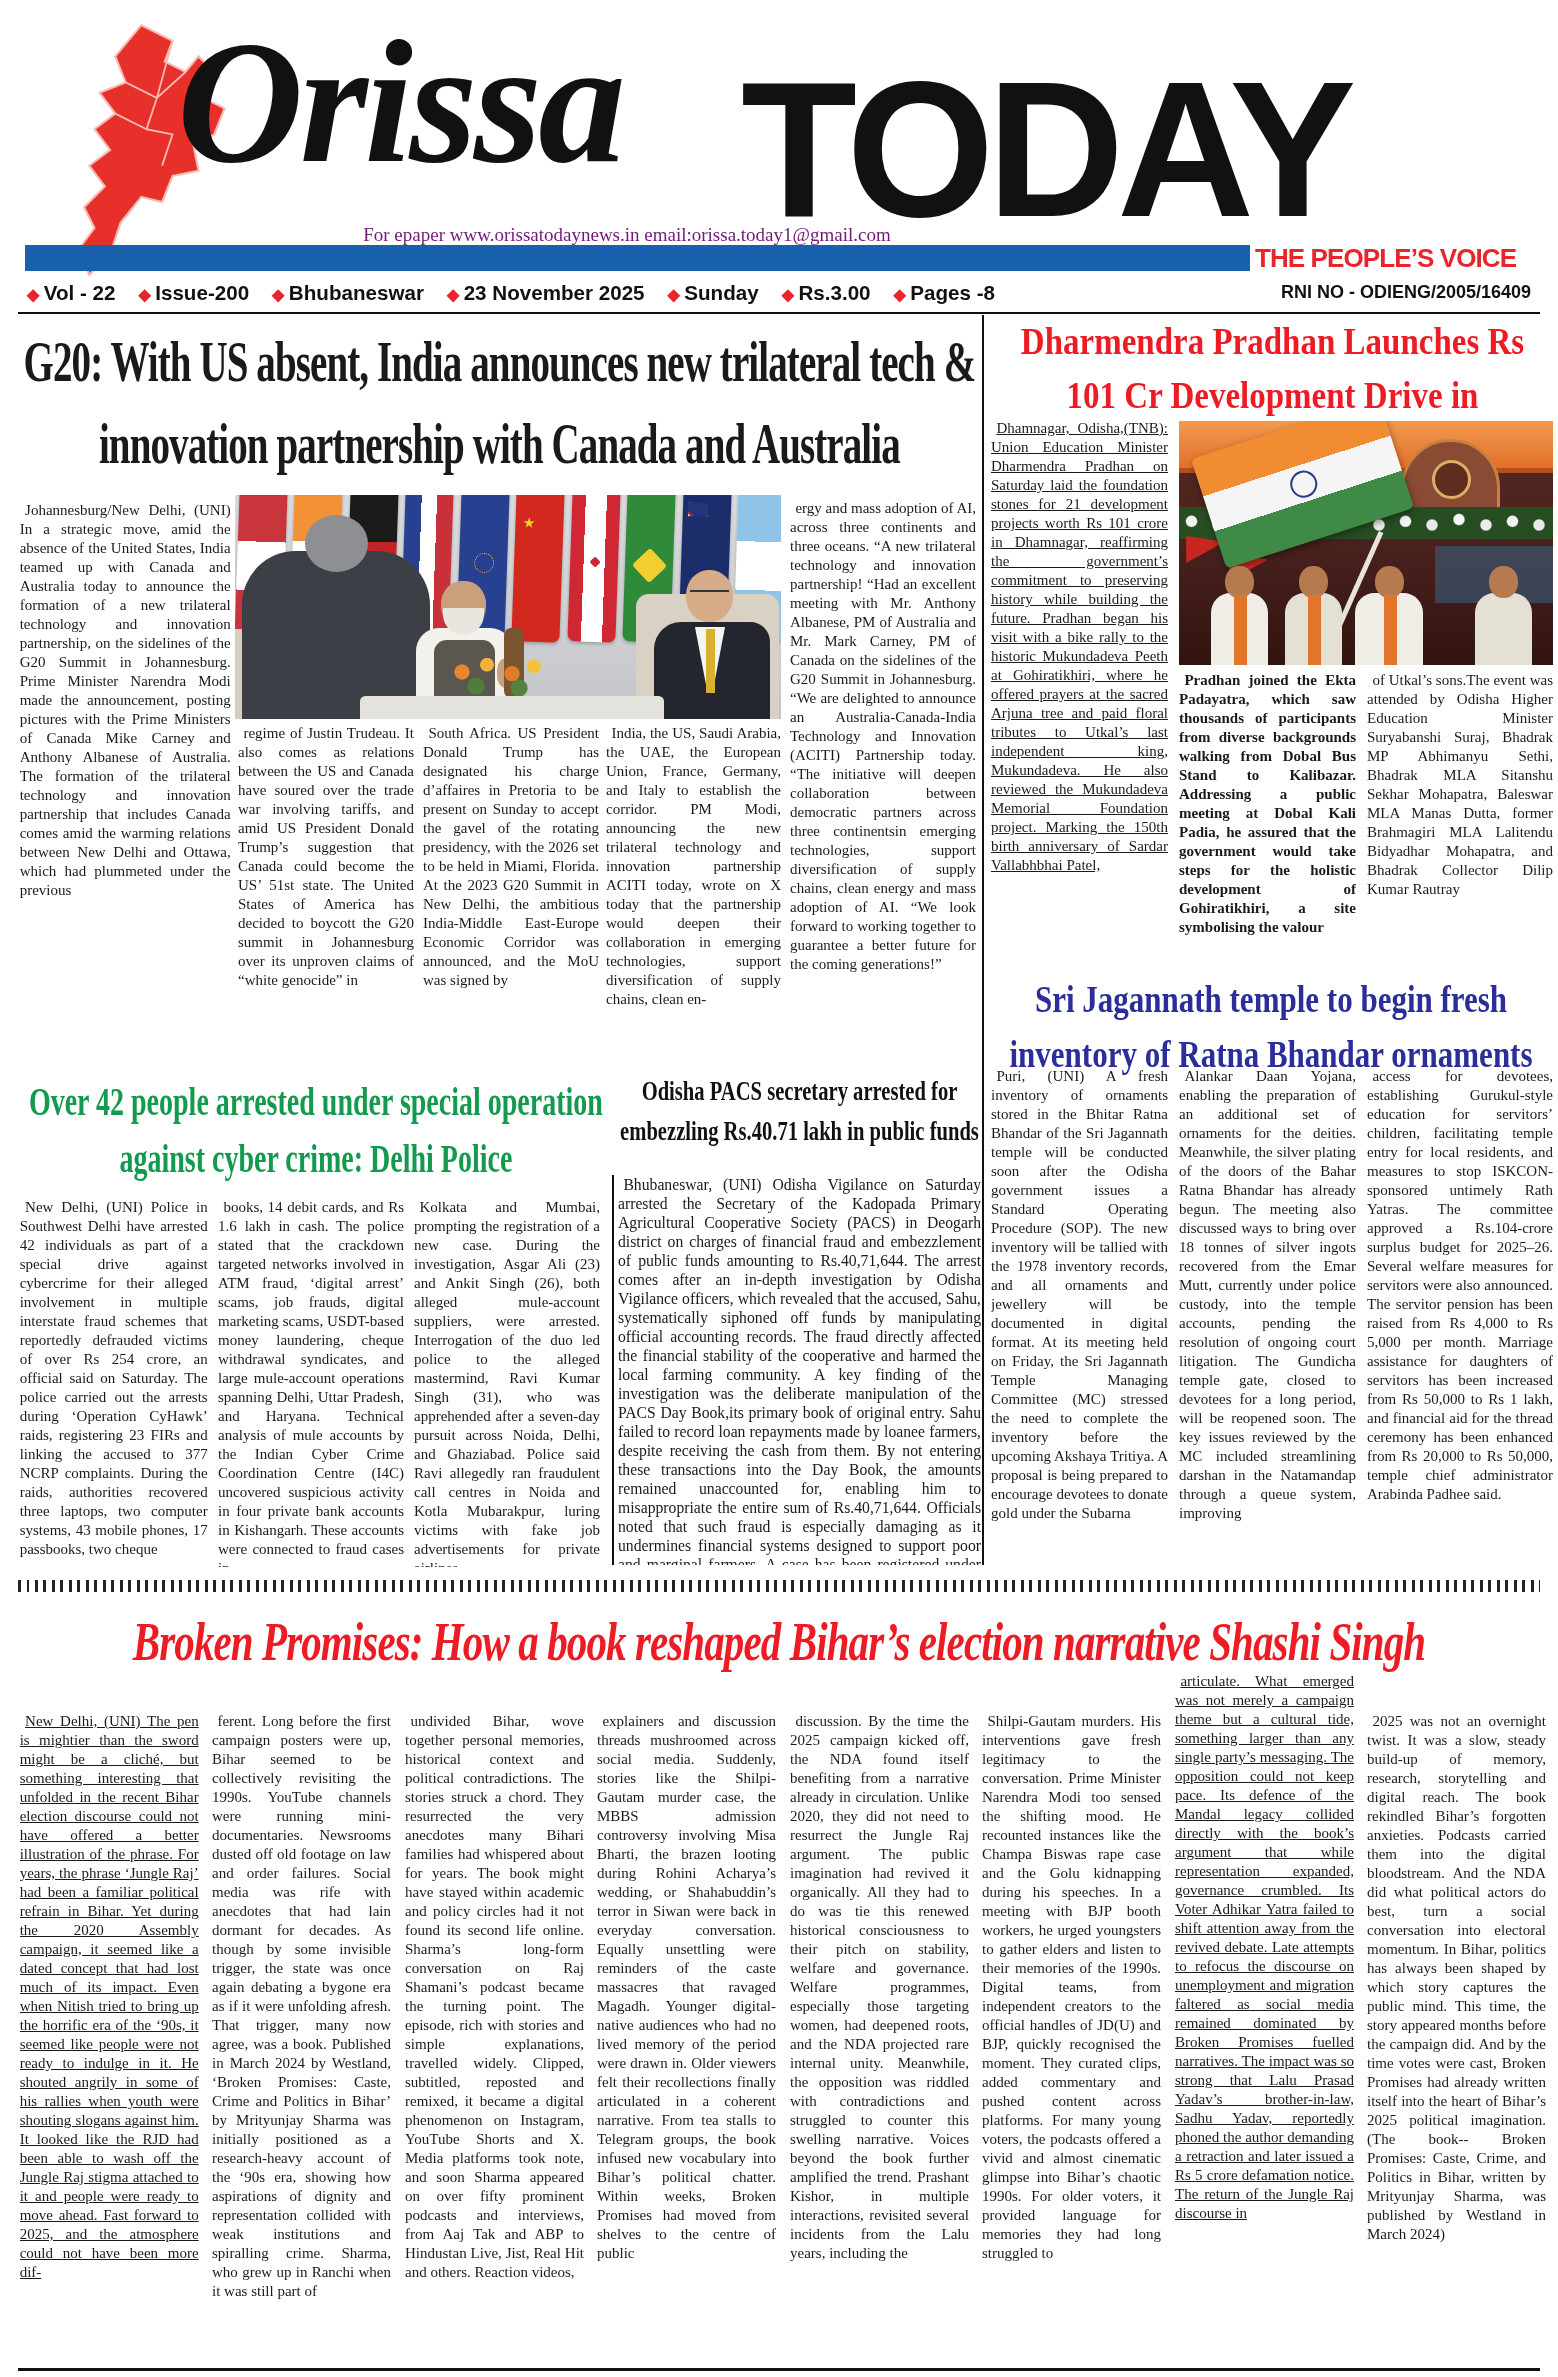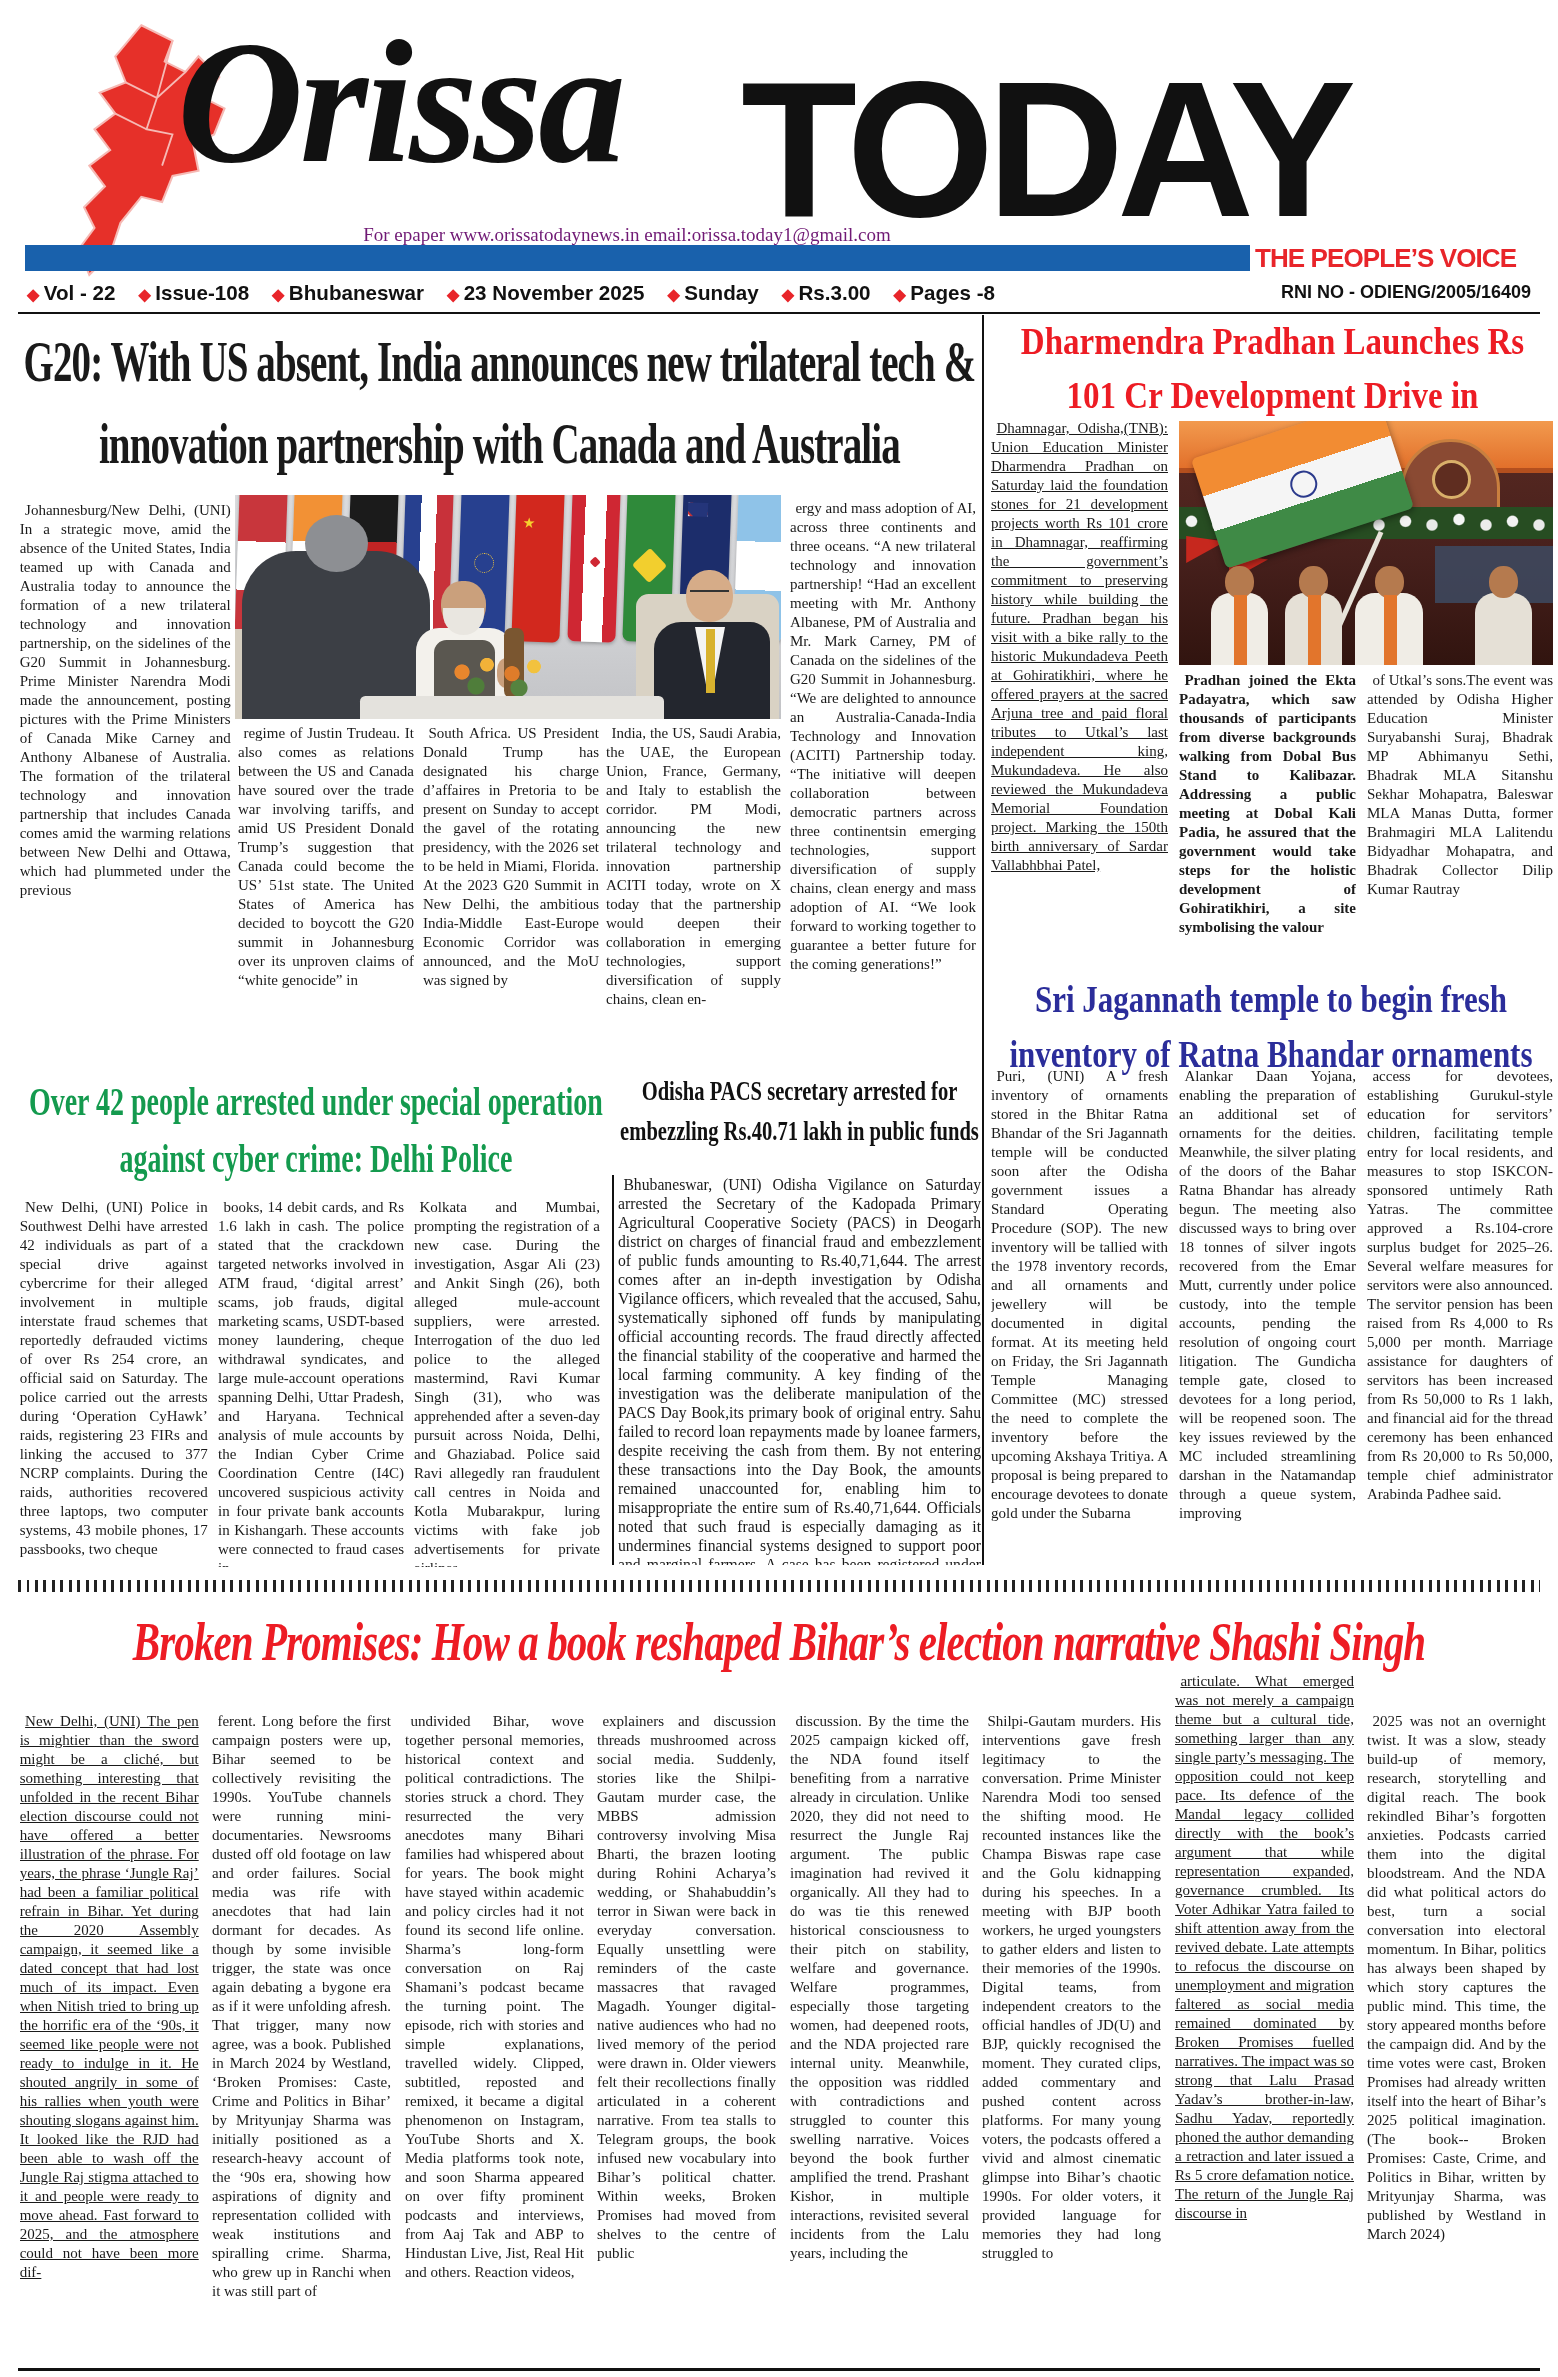--- a/index.html
+++ b/index.html
@@ -161,21 +161,21 @@
       <path d="M38 2 L50 8 L47 16 L55 20 L60 14 L68 22 L62 30 L70 34 L66 44 L58 48 L60 58 L50 60 L46 70 L38 68 L30 78 L26 90 L18 98 L14 88 L20 80 L16 72 L24 64 L18 56 L26 50 L20 42 L28 36 L22 28 L32 24 L28 14 Z" fill="#e63029" stroke="#f6b9b4" stroke-width="0.8"></path>
       <path d="M32 24 L44 30 L40 42 L50 44 L46 56 M28 36 L40 42 M50 8 L44 30 L55 20" stroke="#f6b9b4" stroke-width="0.7" fill="none"></path>
     </svg>
     <div class="title-script" data-name="masthead-title-script">Orissa</div>
     <div class="title-bold" data-name="masthead-title-bold">TODAY</div>
     <div class="contact-line" data-name="masthead-contact-line">For epaper www.orissatodaynews.in email:orissa.today1@gmail.com orissatoday.08@rediffmail.com</div>
     <div class="blue-bar" data-name="masthead-blue-bar"></div>
     <div class="peoples-voice" data-name="masthead-tagline">THE PEOPLE’S VOICE</div>
     <div class="info-line" data-name="issue-info-line">
       <span class="info-item" data-name="volume-label">Vol - 22</span>
-      <span class="info-item" data-name="issue-label">Issue-108</span>
+      <span class="info-item" data-name="issue-label">Issue-200</span>
       <span class="info-item" data-name="city-label">Bhubaneswar</span>
       <span class="info-item" data-name="date-label">23 November 2025</span>
       <span class="info-item" data-name="day-label">Sunday</span>
       <span class="info-item" data-name="price-label">Rs.3.00</span>
       <span class="info-item" data-name="pages-label">Pages -8</span>
       <span class="info-rni" data-name="rni-number">RNI NO - ODIENG/2005/16409</span>
     </div>
     <div class="top-rule" data-name="masthead-rule"></div>
   </div>
 

